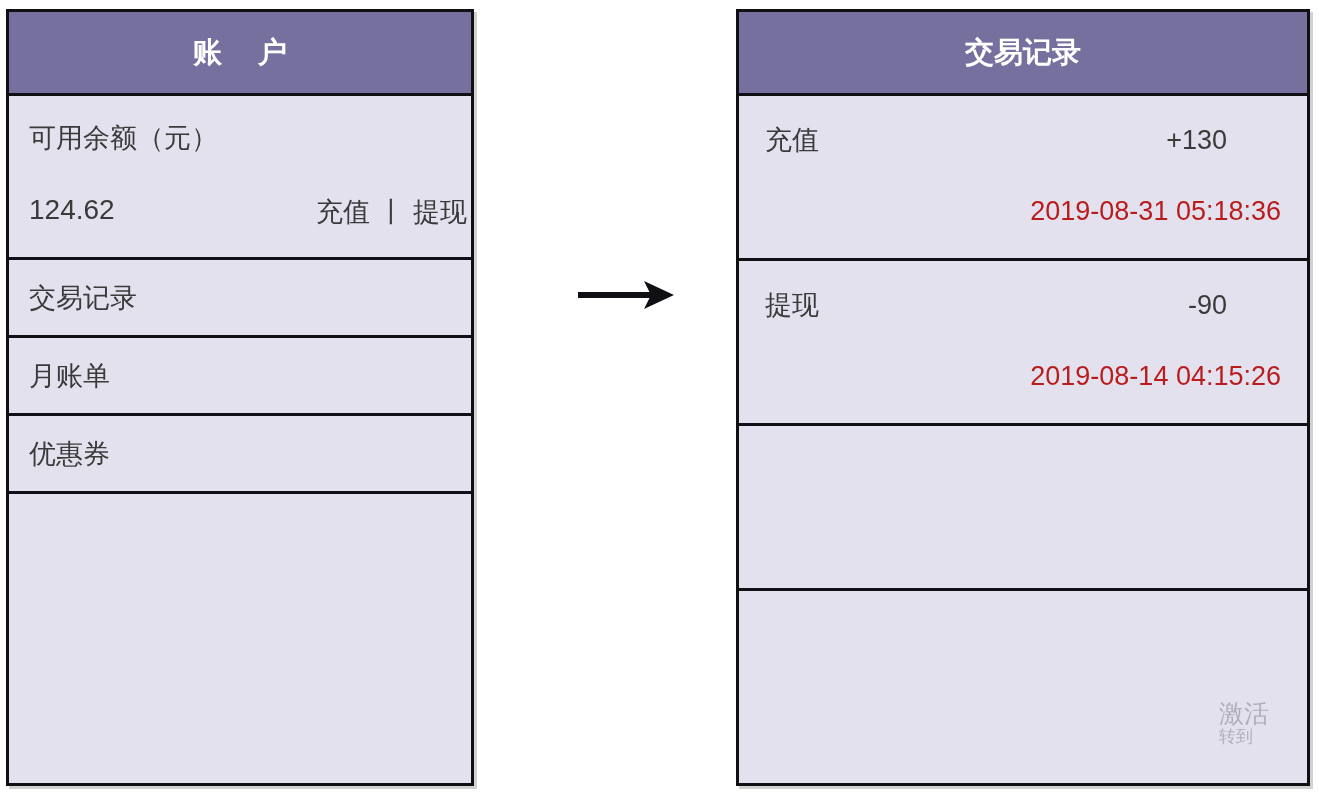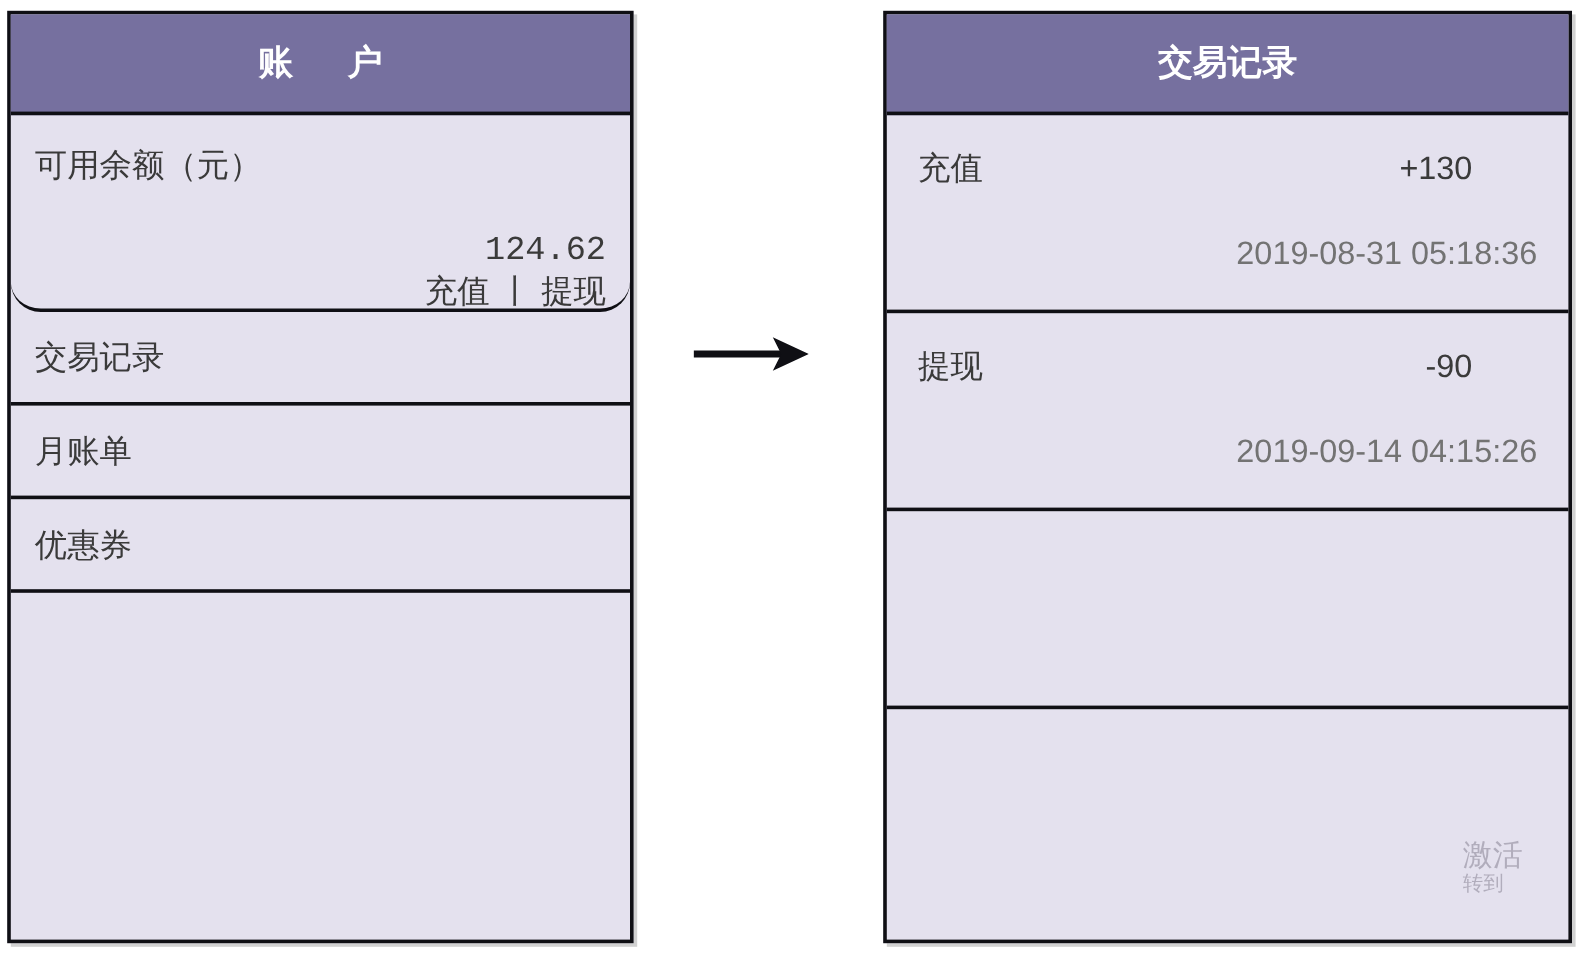--- a/index.html
+++ b/index.html
@@ -36,44 +36,41 @@
     color: #ffffff;
     font-weight: bold;
     font-size: 29px;
   }
   .title-spaced { letter-spacing: 14px; text-indent: 14px; }
 
   
   #account-panel {
     left: 6px;
     top: 9px;
-    width: 522px;
+    width: 468px;
     height: 777px;
-    font-family: Liberation Mono, monospace;
   }
   .balance-block {
     box-sizing: border-box;
     height: 164px;
     border-bottom: 3px solid #0f0f14;
-    padding: 24px 20px 0 20px;
+    padding: 24px 4px 0 20px;
     display: flex;
     flex-direction: column;
     justify-content: flex-start;
-    border-radius: 25px;
   }
   .balance-label {
     font-size: 27px;
     color: #3a3a3a;
     margin-bottom: 38px;
   }
   .balance-row {
     display: flex;
-    align-items: flex-end;
+    align-items: flex-start;
     justify-content: space-between;
-    flex-direction: column;
   }
   .balance-amount {
     font-size: 28px;
     color: #3a3a3a;
   }
   .balance-actions {
     font-size: 27px;
     color: #3a3a3a;
     display: flex;
     align-items: baseline;
@@ -118,21 +115,21 @@
   .txn-type { font-size: 27px; color: #3a3a3a; }
   .txn-amount {
     font-size: 27px;
     color: #3a3a3a;
     margin-right: 54px;
   }
   .txn-time {
     margin-top: 38px;
     text-align: right;
     font-size: 27px;
-    color: #737373;
+    color: #b91c1c;
   }
   .txn-filler { flex: 1 1 auto; }
 
   
   #flow-arrow {
     position: absolute;
     left: 578px;
     top: 277px;
     width: 96px;
     height: 36px;
@@ -206,21 +203,21 @@
       <span class="txn-amount">+130</span>
     </div>
     <div class="txn-time">2019-08-31 05:18:36</div>
   </div>
 
   <div class="txn-row">
     <div class="txn-top">
       <span class="txn-type">提现</span>
       <span class="txn-amount">-90</span>
     </div>
-    <div class="txn-time">2019-09-14 04:15:26</div>
+    <div class="txn-time">2019-08-14 04:15:26</div>
   </div>
 
   <div class="txn-row">
   </div>
 
   <div class="txn-filler"></div>
 </div>
 
 <div id="activation-watermark">
   <div class="wm-line1">激活</div>

